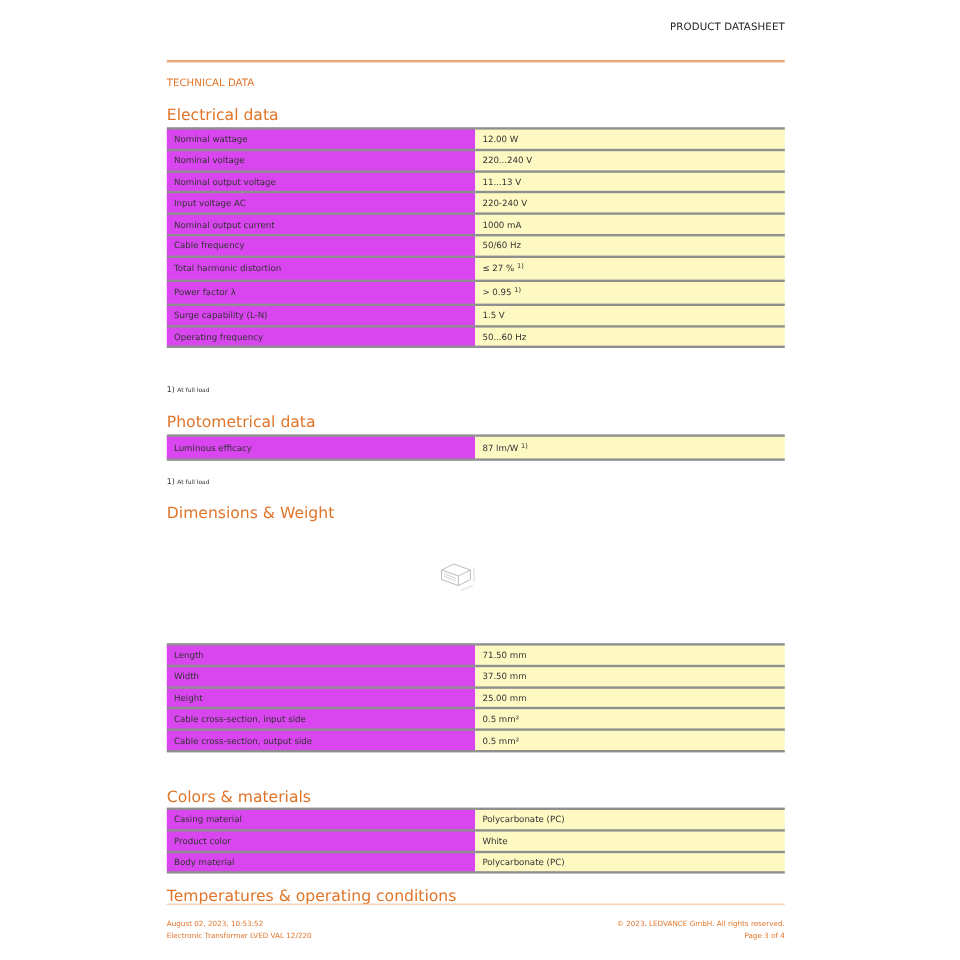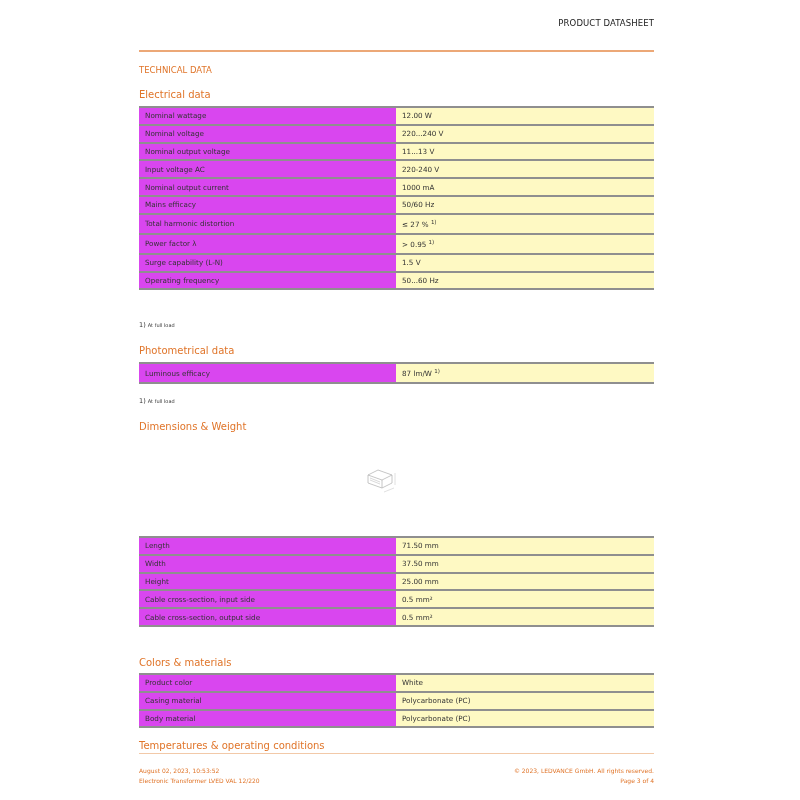--- a/index.html
+++ b/index.html
@@ -2,21 +2,21 @@
 <html><head>
 <meta charset="utf-8">
 <style>
   * { box-sizing: border-box; margin: 0; padding: 0; }
   html, body { width: 800px; height: 800px; background: #ffffff; overflow: hidden; }
   body { font-family: "DejaVu Sans", sans-serif; color: #333333; position: relative; }
   .page { position: absolute; left: 139px; top: 0; width: 515px; height: 800px; }
   .doc-type { position: absolute; right: 0; top: 18px; font-size: 8.5px; color: #222; letter-spacing: 0.1px; }
   .top-rule { position: absolute; left: 0; top: 50px; width: 515px; height: 2px; background: #eca877; }
   .h1 { position: absolute; left: 0; font-size: 8.5px; color: #e0752a; }
-  .h2 { position: absolute; left: 0; font-size: 10px; color: #e0752a; }
+  .h2 { position: absolute; left: 0; font-size: 13px; color: #e0752a; }
   table.spec { position: absolute; left: 0; width: 515px; border-collapse: collapse; font-size: 7.2px; }
   table.spec td { height: 17.8px; border-top: 2px solid #8f8f8f; padding: 0 6px; vertical-align: middle; }
   table.spec tr:last-child td { border-bottom: 2px solid #8f8f8f; }
   table.spec td.lbl { background: #d946ef; width: 257px; color: #333; }
   table.spec td.val { background: #fef9c3; color: #333; padding-left: 6px; }
   sup { font-size: 5.5px; vertical-align: 3px; }
   .note { position: absolute; left: 0; font-size: 6.5px; color: #333; }
   .note small { font-size: 5px; }
   .product-img { position: absolute; left: 225px; top: 467px; width: 34px; height: 28px; }
   .temp-rule { position: absolute; left: 0; top: 753px; width: 515px; height: 1px; background: #f2c9a8; }
@@ -50,21 +50,21 @@
         </tr>
       <tr>
           <td class="lbl">Input voltage AC</td>
           <td class="val"><span>220-240 V</span></td>
         </tr>
       <tr>
           <td class="lbl">Nominal output current</td>
           <td class="val"><span>1000 mA</span></td>
         </tr>
       <tr>
-          <td class="lbl">Mains efficacy</td>
+          <td class="lbl">Cable frequency</td>
           <td class="val"><span>50/60 Hz</span></td>
         </tr>
       <tr style="height:20px;">
           <td class="lbl">Total harmonic distortion</td>
           <td class="val"><span>≤ 27 %</span> <sup>1)</sup></td>
         </tr>
       <tr style="height:20px;">
           <td class="lbl">Power factor λ</td>
           <td class="val"><span>&gt; 0.95</span> <sup>1)</sup></td>
         </tr>
@@ -124,26 +124,26 @@
           <td class="lbl">Cable cross-section, output side</td>
           <td class="val">0.5 mm²</td>
         </tr>
     </tbody>
   </table>
 
   <div class="h2" style="top:657px;">Colors &amp; materials</div>
   <table class="spec" style="top:673px;">
     <tbody>
       <tr>
+          <td class="lbl">Casing material</td>
+          <td class="val">Polycarbonate (PC)</td>
+        </tr>
+      <tr>
           <td class="lbl">Product color</td>
           <td class="val">White</td>
-        </tr>
-      <tr>
-          <td class="lbl">Casing material</td>
-          <td class="val">Polycarbonate (PC)</td>
         </tr>
       <tr>
           <td class="lbl">Body material</td>
           <td class="val">Polycarbonate (PC)</td>
         </tr>
     </tbody>
   </table>
 
   <div class="h2" style="top:740px;">Temperatures &amp; operating conditions</div>
   <div class="temp-rule"></div>

